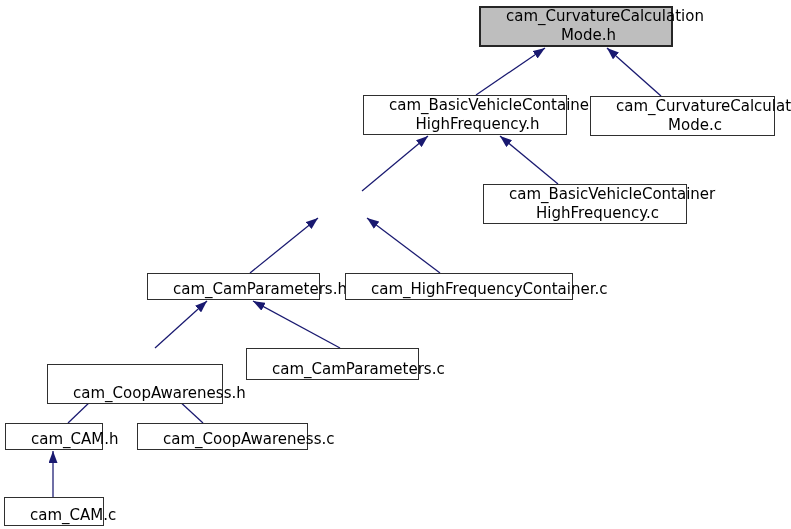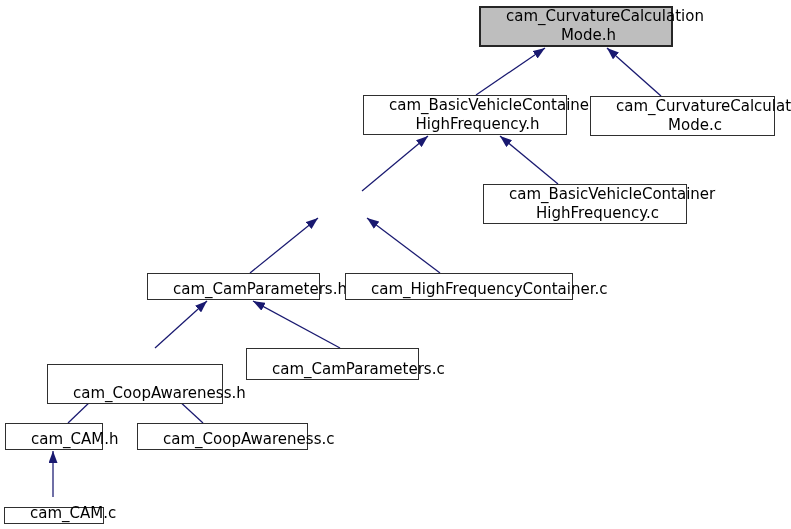--- a/index.html
+++ b/index.html
@@ -77,14 +77,14 @@
     <div class="node" style="left: 590px; top: 96px; width: 185px; height: 40px;"><span>cam_CurvatureCalculation
 Mode.c</span></div>
     <div class="node" style="left: 483px; top: 184px; width: 204px; height: 40px;"><span>cam_BasicVehicleContainer
 HighFrequency.c</span></div>
     <div class="node" style="left: 147px; top: 273px; width: 173px; height: 27px;"><span>cam_CamParameters.h</span></div>
     <div class="node" style="left: 345px; top: 273px; width: 228px; height: 27px;"><span>cam_HighFrequencyContainer.c</span></div>
     <div class="node" style="left: 47px; top: 364px; width: 176px; height: 40px;"><span>cam_CoopAwareness.h</span></div>
     <div class="node" style="left: 246px; top: 348px; width: 173px; height: 32px;"><span>cam_CamParameters.c</span></div>
     <div class="node" style="left: 5px; top: 423px; width: 98px; height: 27px;"><span>cam_CAM.h</span></div>
     <div class="node" style="left: 129px; top: 423px; width: 171px; height: 27px; margin-left: 8px;"><span>cam_CoopAwareness.c</span></div>
-    <div class="node" style="left: 4px; top: 497px; width: 100px; height: 17px; margin-top: 10px;"><span>cam_CAM.c</span></div>
+    <div class="node" style="left: 4px; top: 497px; width: 100px; height: 29px;"><span>cam_CAM.c</span></div>
   </div>
 
 </body></html>

